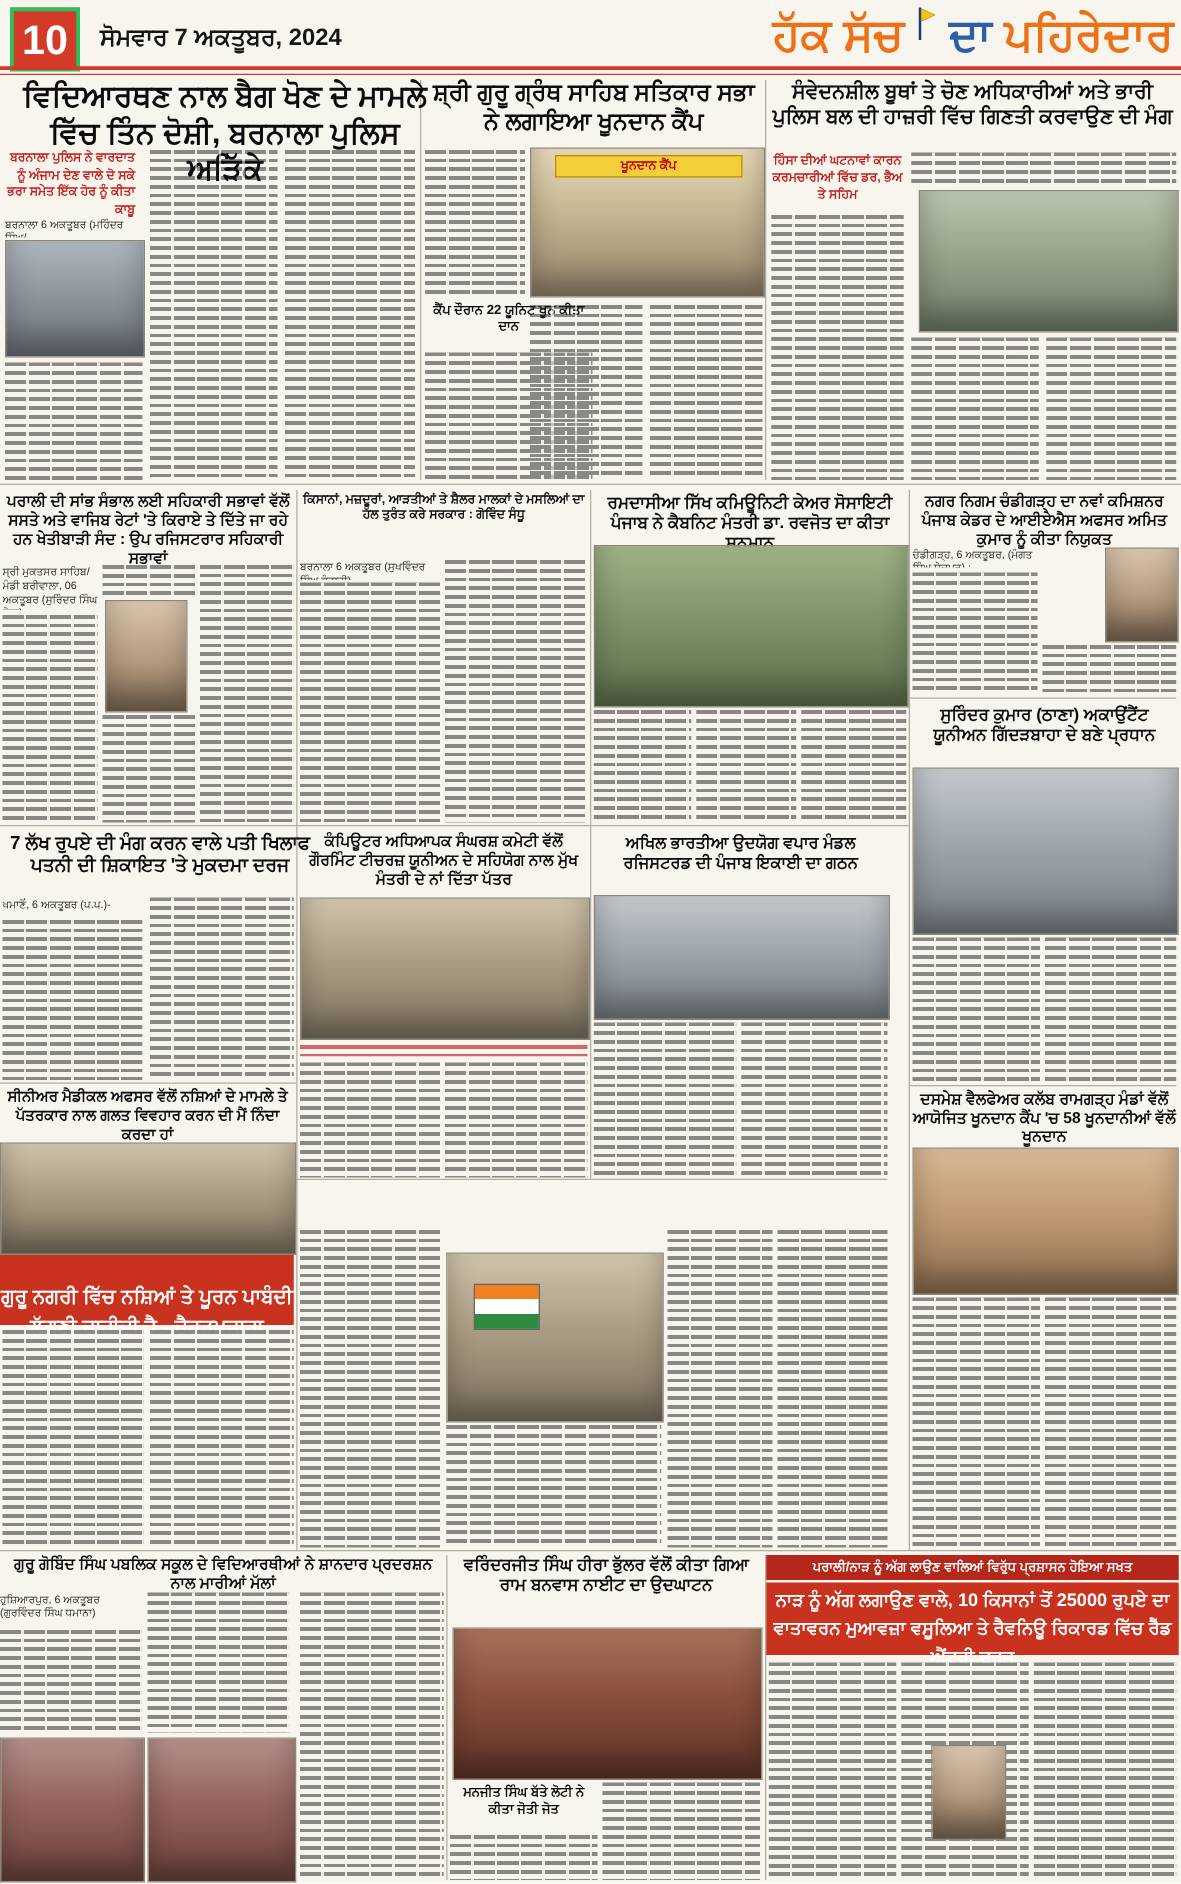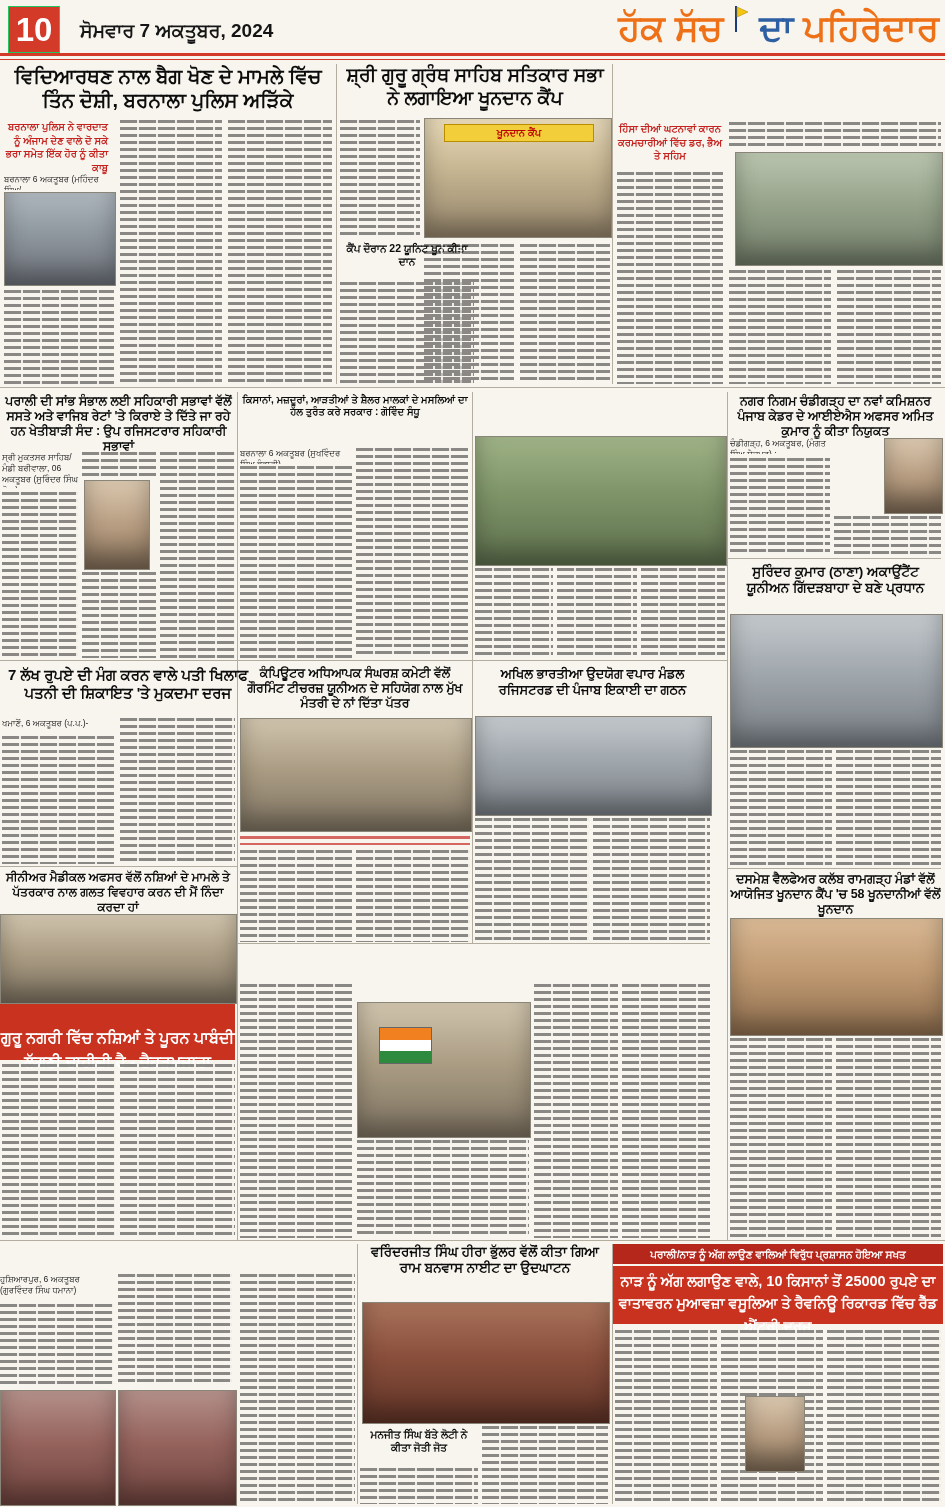--- a/index.html
+++ b/index.html
@@ -1,21 +1,21 @@
 <!DOCTYPE html>
 <html><head>
 <meta charset="utf-8">
 <style>
   html,body{margin:0;padding:0;background:#ffffff;}
   .page{position:relative;width:945px;height:1507px;background:#f7f5ee;overflow:hidden;
         font-family:"Liberation Sans","DejaVu Sans",sans-serif;color:#111;}
   
   .pagenum{position:absolute;left:8px;top:6px;width:50px;height:45px;background:#d43a28;
            color:#fff;font-weight:bold;font-size:33px;line-height:45px;text-align:center;
-           border:1px solid #22c55e;}
+           border:3px solid #22c55e;}
   .date{position:absolute;left:80px;top:20px;font-size:19px;font-weight:bold;color:#151515;}
   .masthead{position:absolute;right:6px;top:4px;width:430px;height:48px;text-align:right;
             font-weight:bold;font-size:36px;line-height:48px;white-space:nowrap;}
   .mh-orange{color:#ee7118;}
   .mh-blue{color:#2e5fa3;}
   .rule3{position:absolute;left:0;width:945px;border-top:3px solid #d43a28;height:0;}
   .rule1{position:absolute;left:0;width:945px;border-top:1px solid #d43a28;height:0;}
   
   .hl{position:absolute;font-weight:bold;color:#0c0c0c;text-align:center;line-height:1.2;}
   .subred{position:absolute;font-weight:bold;color:#c42320;line-height:1.35;text-align:right;}
@@ -81,58 +81,60 @@
   <div class="vline" style="left:357px;top:1244px;height:260px"></div>
   <div class="vline" style="left:612px;top:1244px;height:260px"></div>
   <div class="hline" style="left:0;top:387px;width:945px"></div>
   <div class="hline" style="left:0;top:660px;width:727px"></div>
   <div class="hline" style="left:727px;top:558px;width:214px"></div>
   <div class="hline" style="left:727px;top:868px;width:214px"></div>
   <div class="hline" style="left:0;top:866px;width:237px"></div>
   <div class="hline" style="left:237px;top:943px;width:473px"></div>
   <div class="hline" style="left:0;top:1240px;width:945px"></div>
 
-  <div class="hl" style="left:0;top:64px;width:336px;font-size:20px">ਵਿਦਿਆਰਥਣ ਨਾਲ ਬੈਗ ਖੋਣ ਦੇ ਮਾਮਲੇ ਵਿੱਚ ਤਿੰਨ ਦੋਸ਼ੀ, ਬਰਨਾਲਾ ਪੁਲਿਸ ਅੜਿੱਕੇ</div>
+  <div class="hl" style="left:12px;top:64px;width:336px;font-size:24px">ਵਿਦਿਆਰਥਣ ਨਾਲ ਬੈਗ ਖੋਣ ਦੇ ਮਾਮਲੇ ਵਿੱਚ ਤਿੰਨ ਦੋਸ਼ੀ, ਬਰਨਾਲਾ ਪੁਲਿਸ ਅੜਿੱਕੇ</div>
   <div class="subred" style="left:4px;top:120px;width:104px;font-size:10px">ਬਰਨਾਲਾ ਪੁਲਿਸ ਨੇ ਵਾਰਦਾਤ ਨੂੰ ਅੰਜਾਮ ਦੇਣ ਵਾਲੇ ਦੋ ਸਕੇ ਭਰਾ ਸਮੇਤ ਇੱਕ ਹੋਰ ਨੂੰ ਕੀਤਾ ਕਾਬੂ</div>
   <div class="lead" style="left:4px;top:174px;width:104px;height:16px">ਬਰਨਾਲਾ 6 ਅਕਤੂਬਰ (ਮਹਿੰਦਰ ਸਿੰਘ/</div>
   <div class="ph ph-police" style="left:4px;top:192px;width:110px;height:92px"></div>
   <div class="ft" style="left:4px;top:290px;width:110px;height:94px"></div>
   <div class="ft" style="left:120px;top:120px;width:102px;height:264px"></div>
   <div class="ft" style="left:228px;top:120px;width:104px;height:264px"></div>
 
   <div class="hl" style="left:340px;top:64px;width:270px;font-size:19px">ਸ਼੍ਰੀ ਗੁਰੂ ਗ੍ਰੰਥ ਸਾਹਿਬ ਸਤਿਕਾਰ ਸਭਾ ਨੇ ਲਗਾਇਆ ਖੂਨਦਾਨ ਕੈਂਪ</div>
   <div class="ft" style="left:340px;top:120px;width:80px;height:118px"></div>
   <div class="ph ph-camp" style="left:424px;top:118px;width:186px;height:118px">
     <div class="banner">ਖੂਨਦਾਨ ਕੈਂਪ</div>
   </div>
   <div class="capt" style="left:340px;top:242px;width:134px;font-size:10.5px">ਕੈਂਪ ਦੌਰਾਨ 22 ਯੂਨਿਟ ਖੂਨ ਕੀਤਾ ਦਾਨ</div>
   <div class="ft" style="left:340px;top:282px;width:134px;height:102px"></div>
   <div class="ft" style="left:424px;top:244px;width:90px;height:140px"></div>
   <div class="ft" style="left:520px;top:244px;width:90px;height:140px"></div>
 
+  <div class="hl" style="left:613px;top:64px;width:330px;font-size:16.5px">ਸੰਵੇਦਨਸ਼ੀਲ ਬੂਥਾਂ ਤੇ ਚੋਣ ਅਧਿਕਾਰੀਆਂ ਅਤੇ ਭਾਰੀ ਪੁਲਿਸ ਬਲ ਦੀ ਹਾਜ਼ਰੀ ਵਿੱਚ ਗਿਣਤੀ ਕਰਵਾਉਣ ਦੀ ਮੰਗ</div>
   <div class="kicker" style="left:617px;top:122px;width:106px;font-size:10px">ਹਿੰਸਾ ਦੀਆਂ ਘਟਨਾਵਾਂ ਕਾਰਨ ਕਰਮਚਾਰੀਆਂ ਵਿੱਚ ਡਰ, ਭੈਅ ਤੇ ਸਹਿਮ</div>
   <div class="ft" style="left:617px;top:172px;width:106px;height:212px"></div>
   <div class="ft" style="left:729px;top:122px;width:212px;height:26px"></div>
   <div class="ph ph-group" style="left:735px;top:152px;width:206px;height:112px"></div>
   <div class="ft" style="left:729px;top:270px;width:102px;height:114px"></div>
   <div class="ft" style="left:837px;top:270px;width:104px;height:114px"></div>
 
   <div class="hl" style="left:2px;top:394px;width:233px;font-size:12.5px">ਪਰਾਲੀ ਦੀ ਸਾਂਭ ਸੰਭਾਲ ਲਈ ਸਹਿਕਾਰੀ ਸਭਾਵਾਂ ਵੱਲੋਂ ਸਸਤੇ ਅਤੇ ਵਾਜਿਬ ਰੇਟਾਂ 'ਤੇ ਕਿਰਾਏ ਤੇ ਦਿੱਤੇ ਜਾ ਰਹੇ ਹਨ ਖੇਤੀਬਾੜੀ ਸੰਦ : ਉਪ ਰਜਿਸਟਰਾਰ ਸਹਿਕਾਰੀ ਸਭਾਵਾਂ</div>
   <div class="lead" style="left:2px;top:452px;width:76px;height:36px">ਸ੍ਰੀ ਮੁਕਤਸਰ ਸਾਹਿਬ/ਮੰਡੀ ਬਰੀਵਾਲਾ, 06 ਅਕਤੂਬਰ (ਸੁਰਿੰਦਰ ਸਿੰਘ ਢੋਹਾ)-</div>
   <div class="ft" style="left:2px;top:492px;width:76px;height:166px"></div>
   <div class="ft" style="left:82px;top:452px;width:74px;height:26px"></div>
   <div class="ph ph-portrait" style="left:84px;top:480px;width:64px;height:88px"></div>
   <div class="ft" style="left:82px;top:572px;width:74px;height:86px"></div>
   <div class="ft" style="left:160px;top:452px;width:75px;height:206px"></div>
 
   <div class="hl" style="left:240px;top:394px;width:230px;font-size:10px">ਕਿਸਾਨਾਂ, ਮਜ਼ਦੂਰਾਂ, ਆੜਤੀਆਂ ਤੇ ਸ਼ੈਲਰ ਮਾਲਕਾਂ ਦੇ ਮਸਲਿਆਂ ਦਾ ਹੱਲ ਤੁਰੰਤ ਕਰੇ ਸਰਕਾਰ : ਗੋਵਿੰਦ ਸੰਧੂ</div>
   <div class="lead" style="left:240px;top:448px;width:112px;height:16px">ਬਰਨਾਲਾ 6 ਅਕਤੂਬਰ (ਸੁਖਵਿੰਦਰ ਸਿੰਘ ਭੰਡਾਰੀ)</div>
   <div class="ft" style="left:240px;top:466px;width:112px;height:192px"></div>
   <div class="ft" style="left:356px;top:448px;width:112px;height:210px"></div>
 
+  <div class="hl" style="left:475px;top:394px;width:250px;font-size:13.5px">ਰਮਦਾਸੀਆ ਸਿੱਖ ਕਮਿਊਨਿਟੀ ਕੇਅਰ ਸੋਸਾਇਟੀ ਪੰਜਾਬ ਨੇ ਕੈਬਨਿਟ ਮੰਤਰੀ ਡਾ. ਰਵਜੋਤ ਦਾ ਕੀਤਾ ਸਨਮਾਨ</div>
   <div class="ph ph-green" style="left:475px;top:436px;width:250px;height:128px"></div>
   <div class="ft" style="left:475px;top:568px;width:78px;height:90px"></div>
   <div class="ft" style="left:557px;top:568px;width:80px;height:90px"></div>
   <div class="ft" style="left:641px;top:568px;width:84px;height:90px"></div>
 
   <div class="hl" style="left:730px;top:394px;width:211px;font-size:12.5px">ਨਗਰ ਨਿਗਮ ਚੰਡੀਗੜ੍ਹ ਦਾ ਨਵਾਂ ਕਮਿਸ਼ਨਰ ਪੰਜਾਬ ਕੇਡਰ ਦੇ ਆਈਏਐਸ ਅਫਸਰ ਅਮਿਤ ਕੁਮਾਰ ਨੂੰ ਕੀਤਾ ਨਿਯੁਕਤ</div>
   <div class="lead" style="left:730px;top:438px;width:100px;height:16px">ਚੰਡੀਗੜ੍ਹ, 6 ਅਕਤੂਬਰ, (ਮੰਗਤ ਸਿੰਘ ਸੇਦਪੁਰ) :</div>
   <div class="ft" style="left:730px;top:458px;width:100px;height:98px"></div>
   <div class="ph ph-portrait" style="left:884px;top:438px;width:57px;height:74px"></div>
   <div class="ft" style="left:834px;top:516px;width:107px;height:40px"></div>
@@ -170,20 +172,21 @@
   <div class="ft" style="left:593px;top:818px;width:117px;height:124px"></div>
 
   <div class="ft" style="left:240px;top:984px;width:112px;height:254px"></div>
   <div class="ph ph-indoor" style="left:357px;top:1002px;width:172px;height:134px">
     <div class="flagstripes"></div>
   </div>
   <div class="ft" style="left:534px;top:984px;width:84px;height:254px"></div>
   <div class="ft" style="left:622px;top:984px;width:88px;height:254px"></div>
   <div class="ft" style="left:357px;top:1140px;width:172px;height:98px"></div>
 
+  <div class="hl" style="left:0;top:1244px;width:357px;font-size:12.5px">ਗੁਰੂ ਗੋਬਿੰਦ ਸਿੰਘ ਪਬਲਿਕ ਸਕੂਲ ਦੇ ਵਿਦਿਆਰਥੀਆਂ ਨੇ ਸ਼ਾਨਦਾਰ ਪ੍ਰਦਰਸ਼ਨ ਨਾਲ ਮਾਰੀਆਂ ਮੱਲਾਂ</div>
   <div class="lead" style="left:0;top:1274px;width:113px;height:28px">ਹੁਸ਼ਿਆਰਪੁਰ, 6 ਅਕਤੂਬਰ (ਗੁਰਵਿੰਦਰ ਸਿੰਘ ਧਮਾਨਾ)</div>
   <div class="ft" style="left:0;top:1304px;width:113px;height:82px"></div>
   <div class="ft" style="left:118px;top:1274px;width:114px;height:112px"></div>
   <div class="ft" style="left:240px;top:1274px;width:115px;height:228px"></div>
   <div class="ph ph-maroon" style="left:0;top:1390px;width:114px;height:114px"></div>
   <div class="ph ph-maroon" style="left:118px;top:1390px;width:117px;height:114px"></div>
 
   <div class="hl" style="left:360px;top:1244px;width:250px;font-size:13.5px">ਵਰਿੰਦਰਜੀਤ ਸਿੰਘ ਹੀਰਾ ਭੁੱਲਰ ਵੱਲੋਂ ਕੀਤਾ ਗਿਆ ਰਾਮ ਬਨਵਾਸ ਨਾਈਟ ਦਾ ਉਦਘਾਟਨ</div>
   <div class="ph ph-stage" style="left:362px;top:1302px;width:246px;height:120px"></div>
   <div class="capt" style="left:360px;top:1428px;width:118px;font-size:10.5px">ਮਨਜੀਤ ਸਿੰਘ ਬੱਤੇ ਲੋਟੀ ਨੇ ਕੀਤਾ ਜੋਤੀ ਜੋਤ</div>

